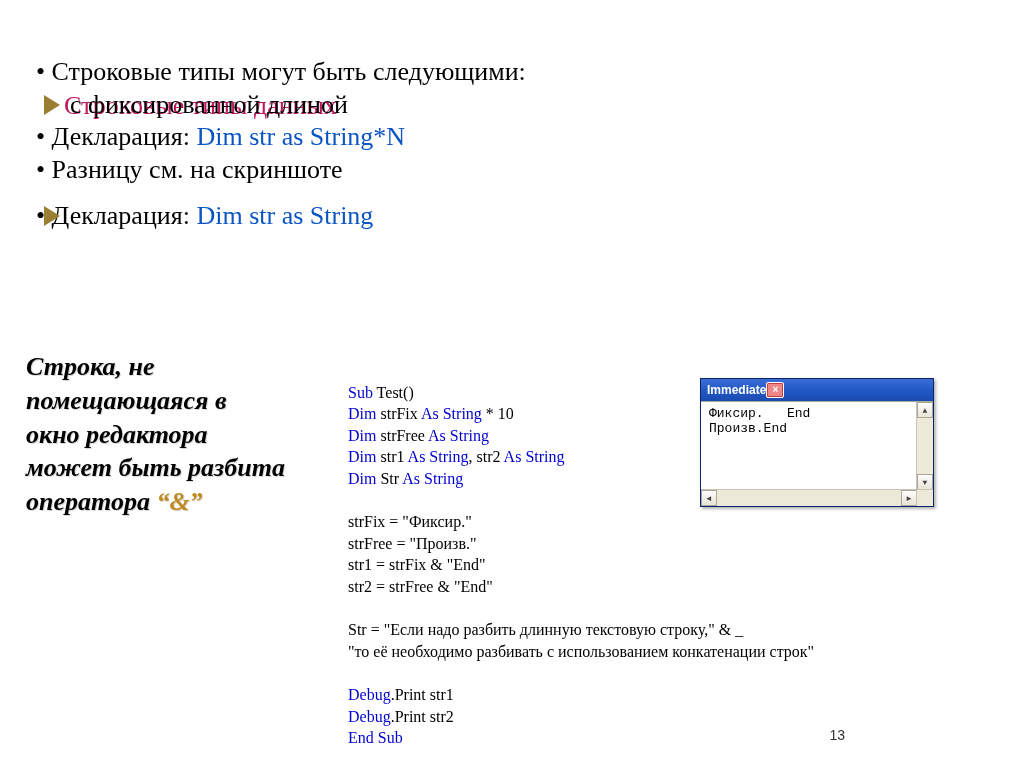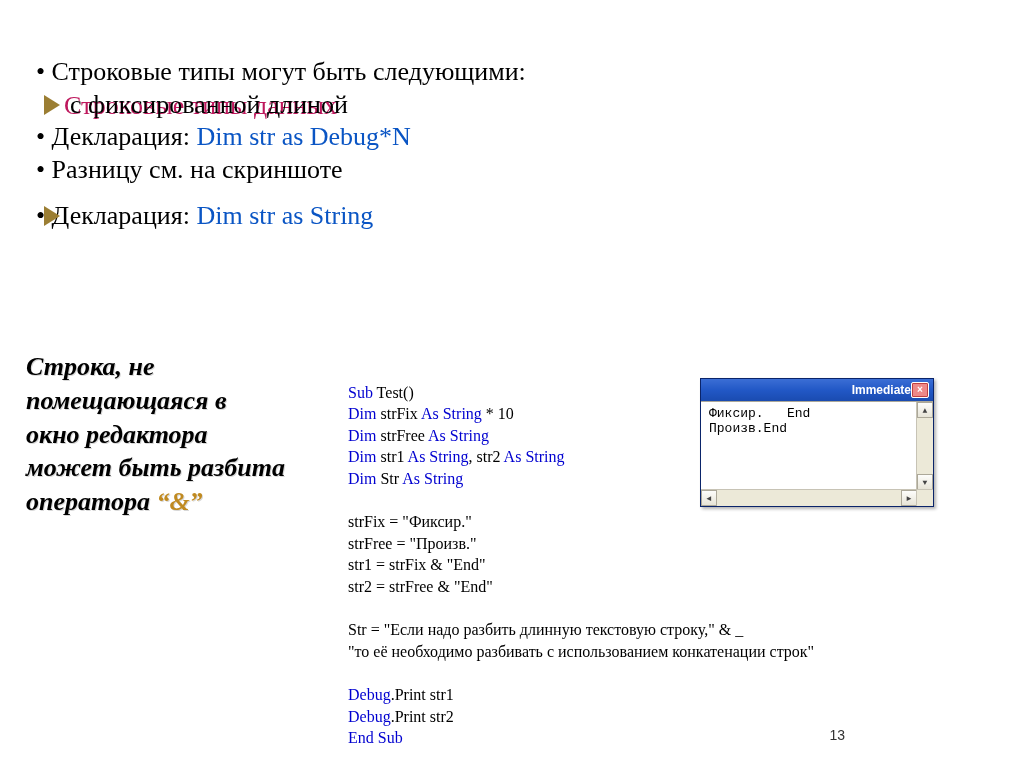--- a/index.html
+++ b/index.html
@@ -78,21 +78,21 @@
   }
   .immwin .titlebar {
     height: 22px;
     background: linear-gradient(to bottom, #3b6ed5 0%, #2258c6 50%, #1a4bb0 100%);
     color: #fff;
     font-size: 12px;
     font-weight: bold;
     display: flex;
     align-items: center;
     padding: 0 4px 0 6px;
-    justify-content: flex-end;
+    justify-content: flex-start;
   }
   .immwin .close {
     width: 16px; height: 14px;
     background: #e88;
     border: 1px solid #fff;
     border-radius: 2px;
     display: flex; align-items: center; justify-content: center;
     font-size: 10px; line-height: 1; color: #fff;
     font-weight: bold;
     box-shadow: inset 0 0 0 1px #c04040;
@@ -146,21 +146,21 @@
 
     <div style="position:relative;">
       <div class="ghost abs" style="left:28px; top:2px;">Строковые типы данных</div>
       <div class="line bullet-tri">
         <span class="tri"></span>
         <span>с фиксированной длиной</span>
       </div>
     </div>
 
     <div class="line bullet-dot">
-      <span>Декларация: </span><span class="blue-code">Dim str as Debug*N</span>
+      <span>Декларация: </span><span class="blue-code">Dim str as String*N</span>
     </div>
 
     <div class="line bullet-dot">Разницу см. на скриншоте</div>
 
     <div style="height:14px;"></div>
 
     <div class="line bullet-tri">
       <span class="tri"></span>
     </div>
 

